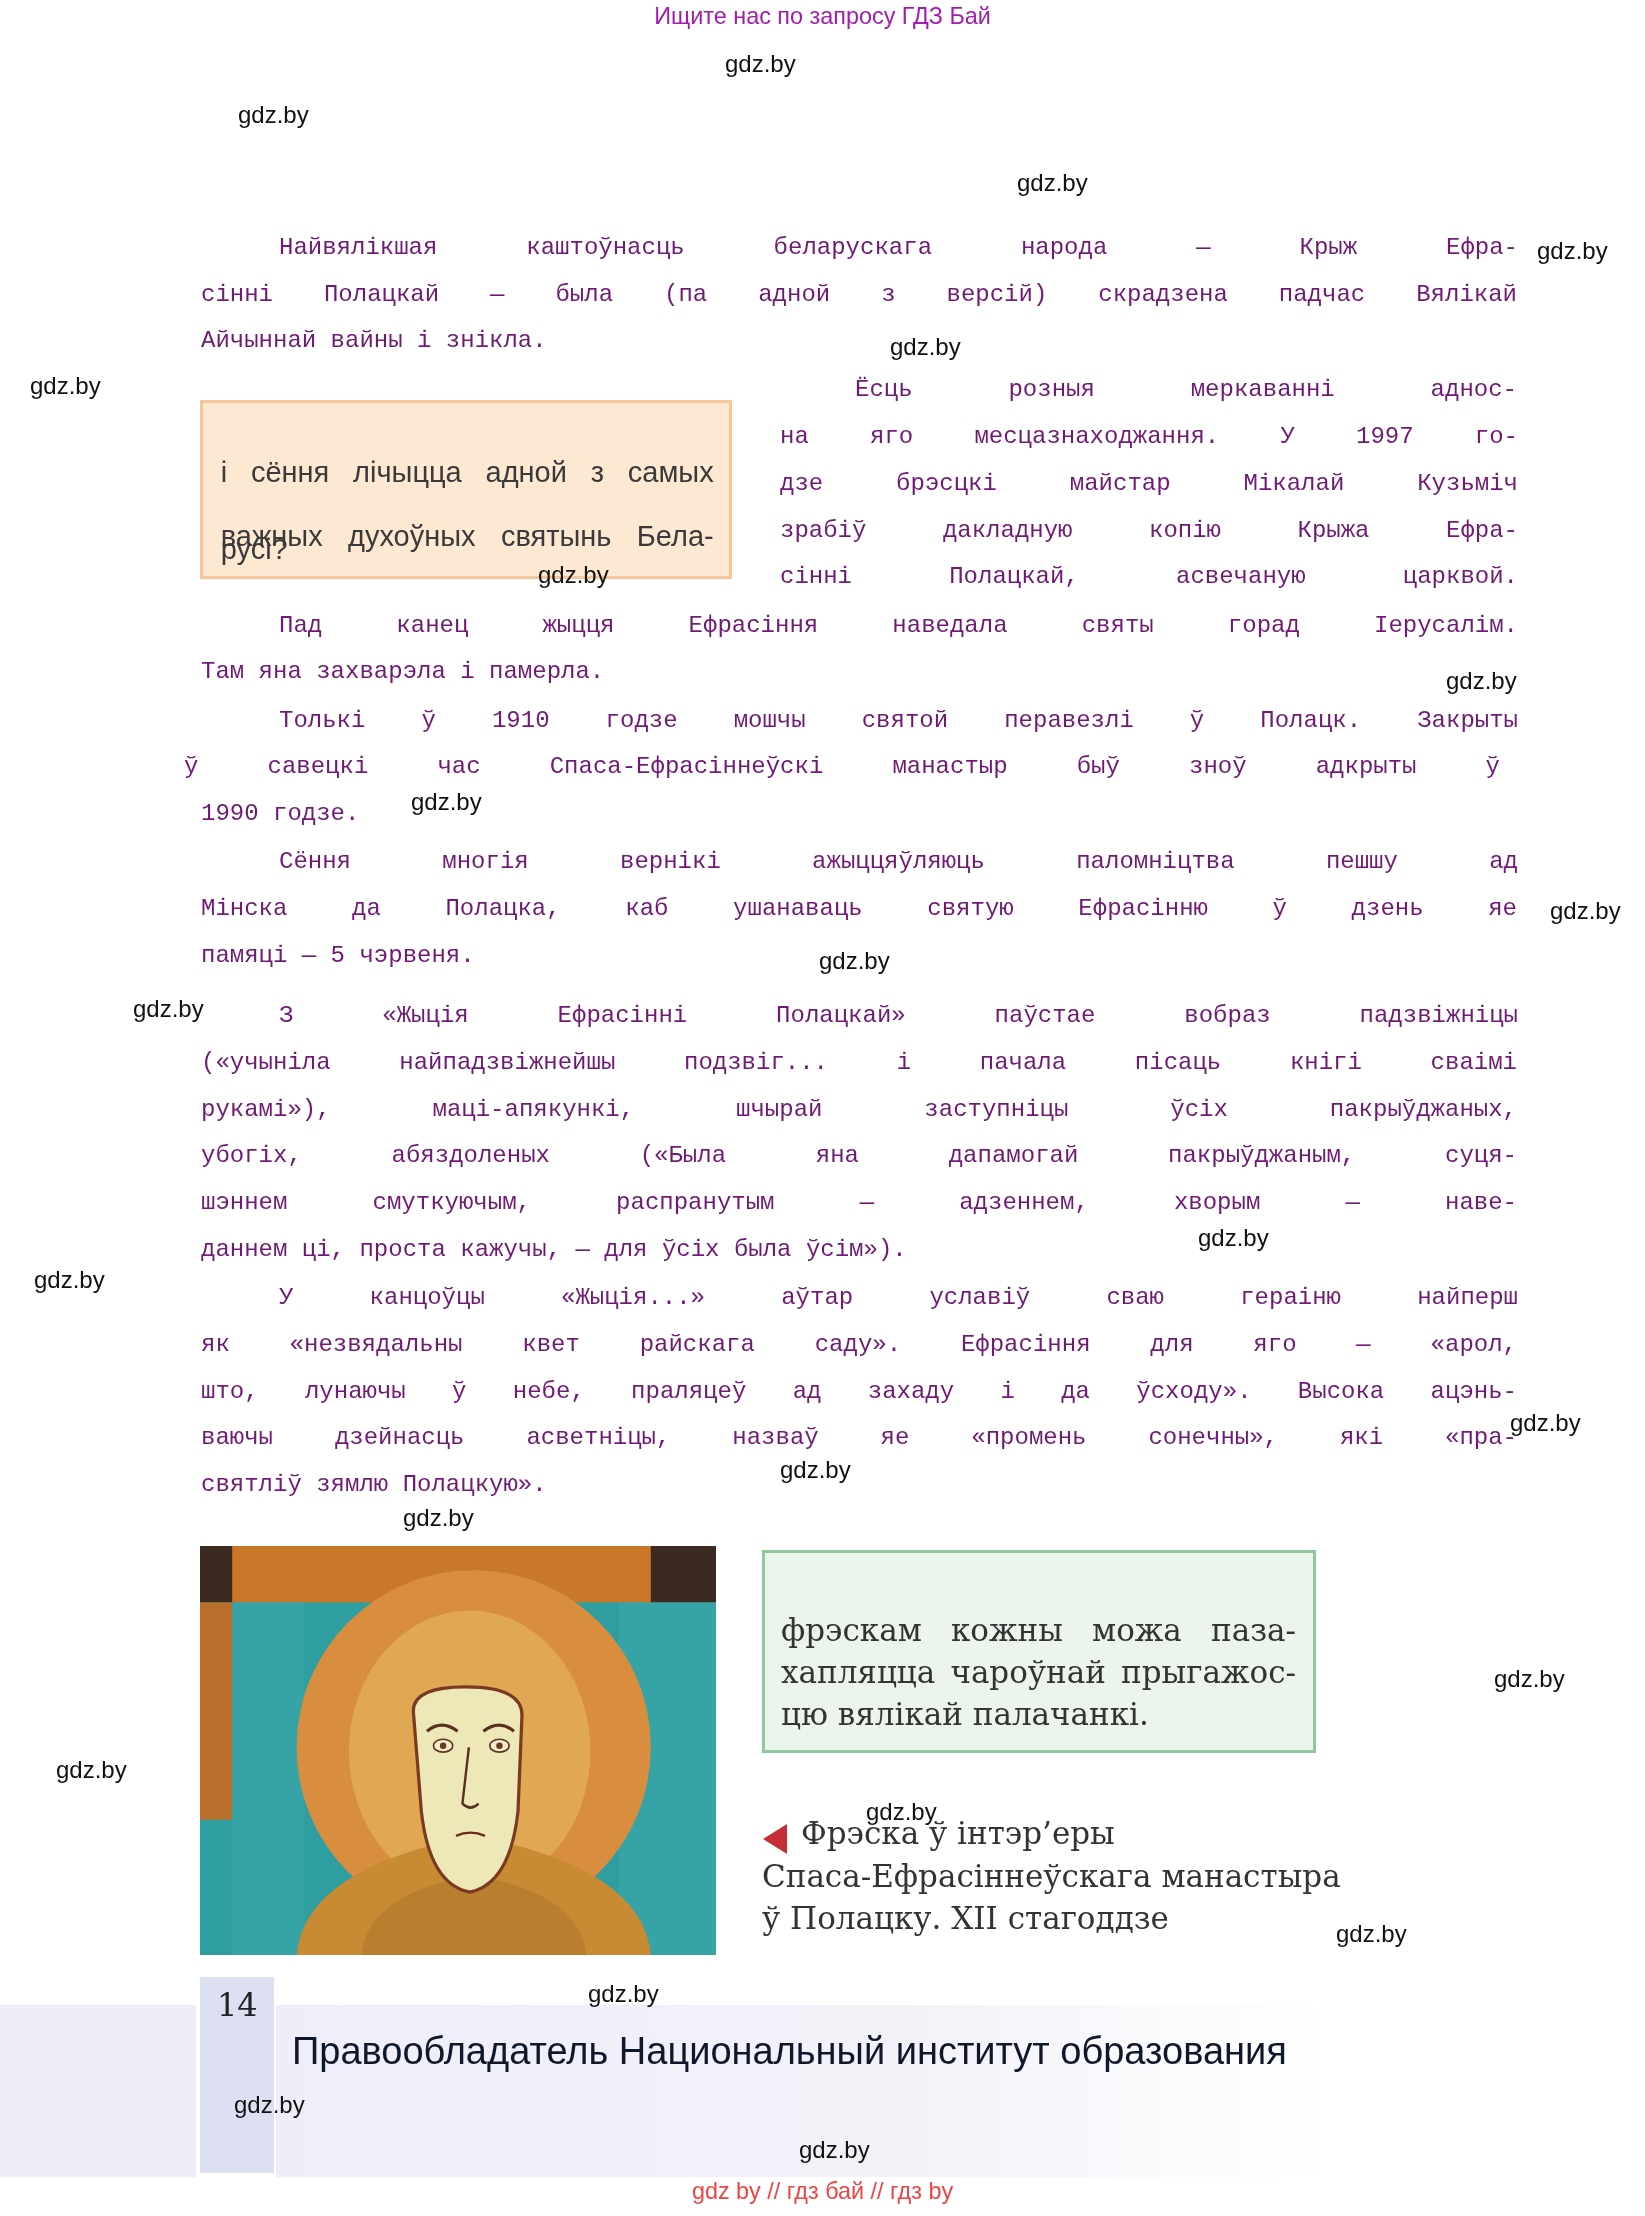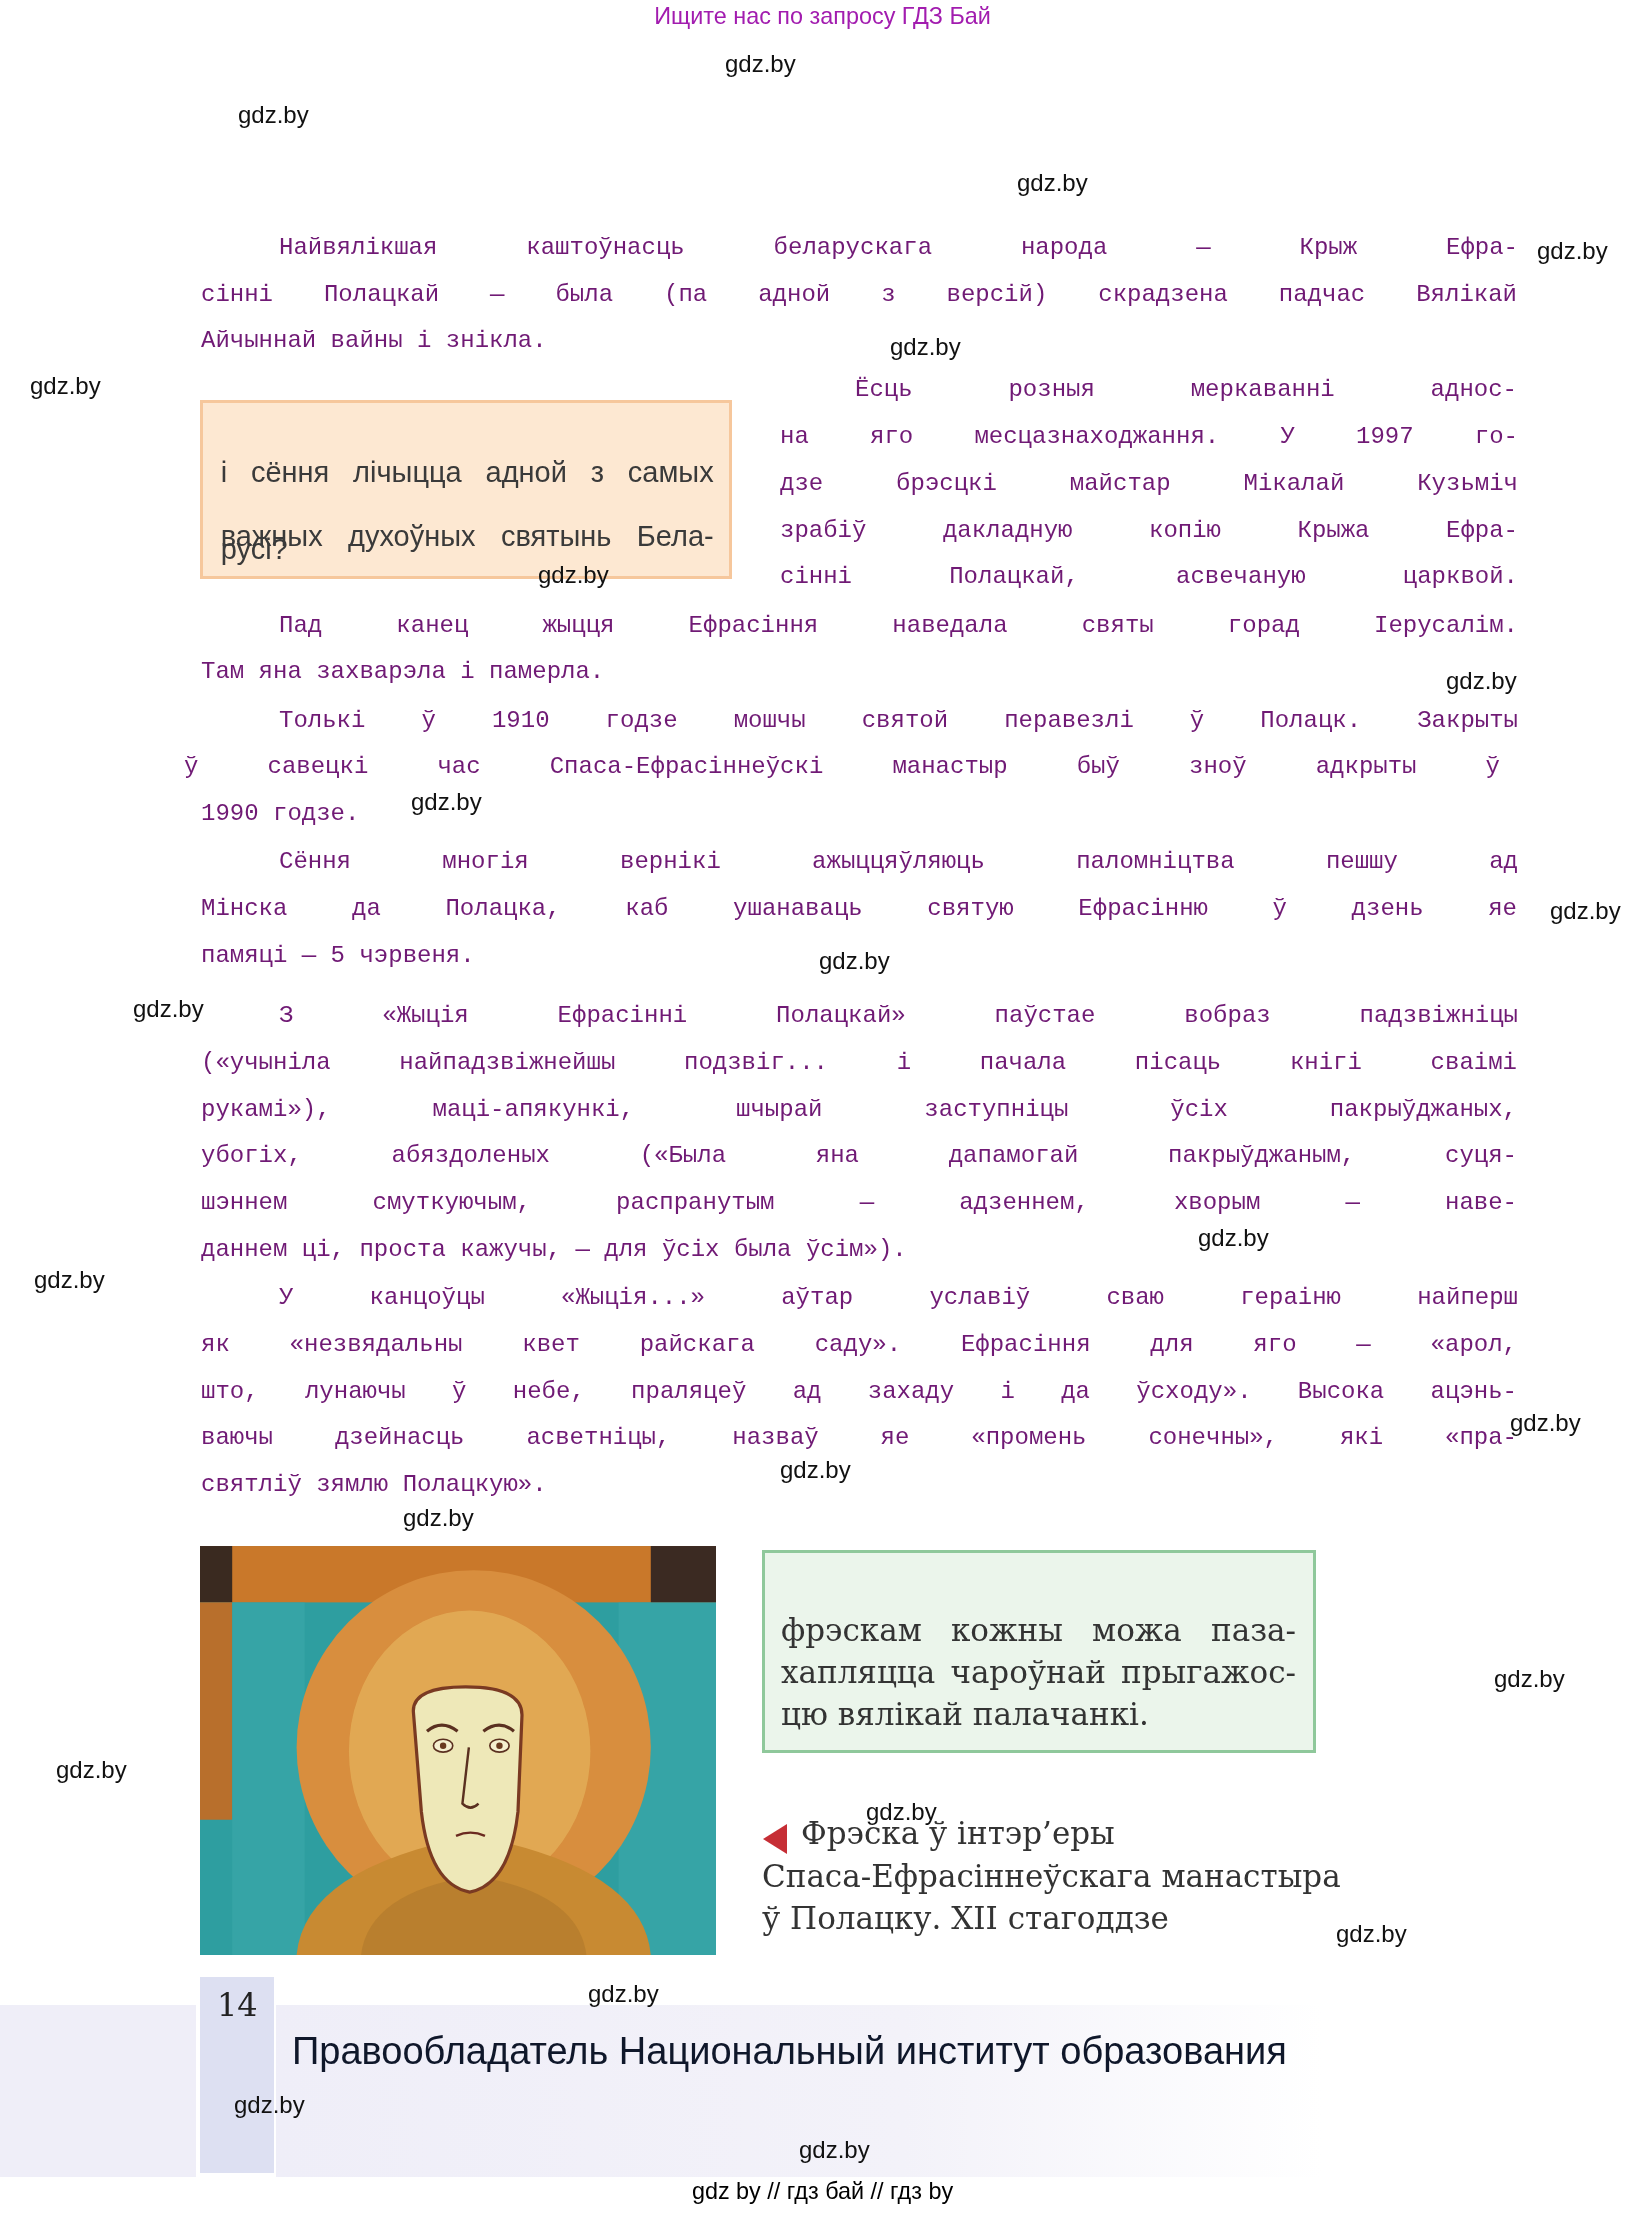--- a/index.html
+++ b/index.html
@@ -15,21 +15,21 @@
   .note-green .gl { position:absolute; left:16px; width:515px; font-family:"DejaVu Serif", "Liberation Serif", serif; font-size:31px; color:#333; height:42px; line-height:42px; }
   .note-green .gl.j { text-align:justify; text-align-last:justify; }
   .fresco { position:absolute; left:200px; top:1546px; width:516px; height:409px; overflow:hidden; background:#2c9aa0; }
   .caption { position:absolute; font-family:"DejaVu Serif", "Liberation Serif", serif; font-size:31px; color:#333; white-space:nowrap; line-height:42px; }
   .tri { position:absolute; left:763px; top:1824px; width:0; height:0; border-top:15.3px solid transparent; border-bottom:15.3px solid transparent; border-right:24px solid #c62e35; }
   .footer-left { position:absolute; left:0; top:2005px; width:196px; height:172px; background:#efeef8; }
   .page-tab { position:absolute; left:200px; top:1977px; width:74px; height:196px; background:#dde0f2; }
   .page-num { position:absolute; left:217px; top:1986px; font-family:"DejaVu Serif", "Liberation Serif", serif; font-size:32px; color:#222; }
   .footer-right { position:absolute; left:276px; top:2005px; width:1047px; height:172px; background:linear-gradient(to right, #efeef8 0%, #f3f2f9 60%, #ffffff 100%); }
   .rights { position:absolute; left:292px; top:2030px; font-family:"Liberation Sans", sans-serif; font-size:38px; color:#0f172a; white-space:nowrap; }
-  .bottom-links { position:absolute; left:0; top:2178px; width:1645px; text-align:center; font-family:"Liberation Sans", sans-serif; font-size:23.4px; color:#000000; }
+  .bottom-links { position:absolute; left:0; top:2178px; width:1645px; text-align:center; font-family:"Liberation Sans", sans-serif; font-size:23.4px; color:#ef4444; }
 </style>
 </head>
 <body>
 
 <div class="top-banner">Ищите нас по запросу ГДЗ Бай</div>
 
 <div id="body-lines">
     <div class="line j" style="left: 279px; top: 224px; width: 1239px;">Найвялікшая каштоўнасць беларускага народа — Крыж Ефра-</div>
     <div class="line j" style="left: 201px; top: 271px; width: 1316px;">сінні Полацкай — была (па адной з версій) скрадзена падчас Вялікай</div>
     <div class="line" style="left: 201px; top: 317px;">Айчыннай вайны і знікла.</div>

